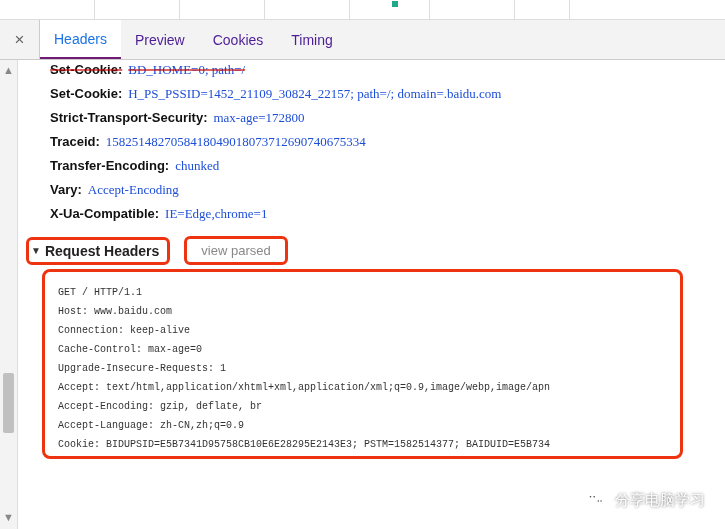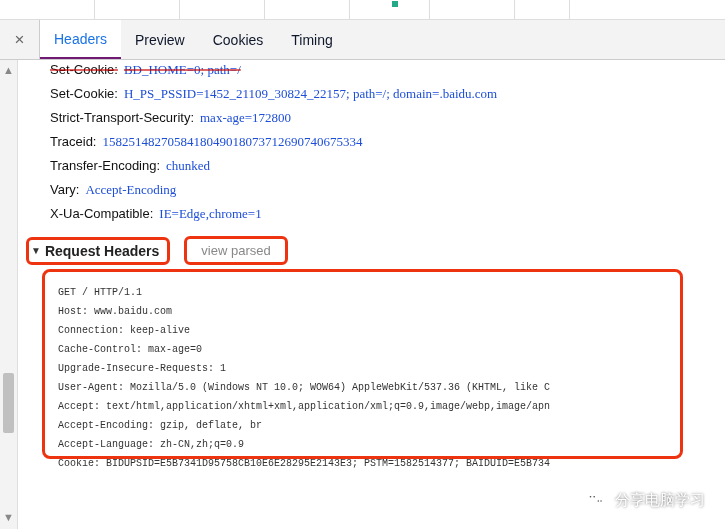--- a/index.html
+++ b/index.html
@@ -63,21 +63,21 @@
     .tabs-list {
       display: flex;
       height: 100%;
       align-items: stretch;
     }
     .tab {
       padding: 0 14px;
       display: flex;
       align-items: center;
       font-size: 14px;
-      color: #0f172a;
+      color: #4c1d95;
       cursor: pointer;
     }
     .tab.active {
       color: #1a73e8;
       border-bottom: 2px solid #701a75;
       background: #fff;
     }
     .scroll-left {
       position: absolute;
       left: 0;
@@ -112,21 +112,21 @@
       bottom: 0;
       padding: 2px 0 0 8px;
       overflow: hidden;
     }
     .header-line {
       padding: 2px 0 6px 24px;
       font-size: 13px;
       white-space: nowrap;
     }
     .header-key {
-      font-weight: normal;
+      font-weight: bold;
       color: #111;
     }
     .header-val {
       font-family: Liberation Serif, serif;
       color: #1d4ed8;
       margin-left: 6px;
     }
     .struck {
       text-decoration: line-through;
       text-decoration-color: rgba(200,0,0,0.6);
@@ -258,21 +258,20 @@
   </div>
 
   <div class="raw-block">
     <div class="raw-border"></div>
     <div id="raw-lines">
         <div class="raw-line">GET / HTTP/1.1</div>
         <div class="raw-line">Host: www.baidu.com</div>
         <div class="raw-line">Connection: keep-alive</div>
         <div class="raw-line">Cache-Control: max-age=0</div>
         <div class="raw-line">Upgrade-Insecure-Requests: 1</div>
-        <div class="raw-line">User-Agent: Mozilla/5.0 (Windows NT 10.0; WOW64) AppleWebKit/537.36 (KHTML, like C</div>
         <div class="raw-line">Accept: text/html,application/xhtml+xml,application/xml;q=0.9,image/webp,image/apn</div>
         <div class="raw-line">Accept-Encoding: gzip, deflate, br</div>
         <div class="raw-line">Accept-Language: zh-CN,zh;q=0.9</div>
         <div class="raw-line">Cookie: BIDUPSID=E5B7341D95758CB10E6E28295E2143E3; PSTM=1582514377; BAIDUID=E5B734</div>
       </div>
   </div>
 </div>
 
 <div class="watermark">
   <span class="wechat-icon">

